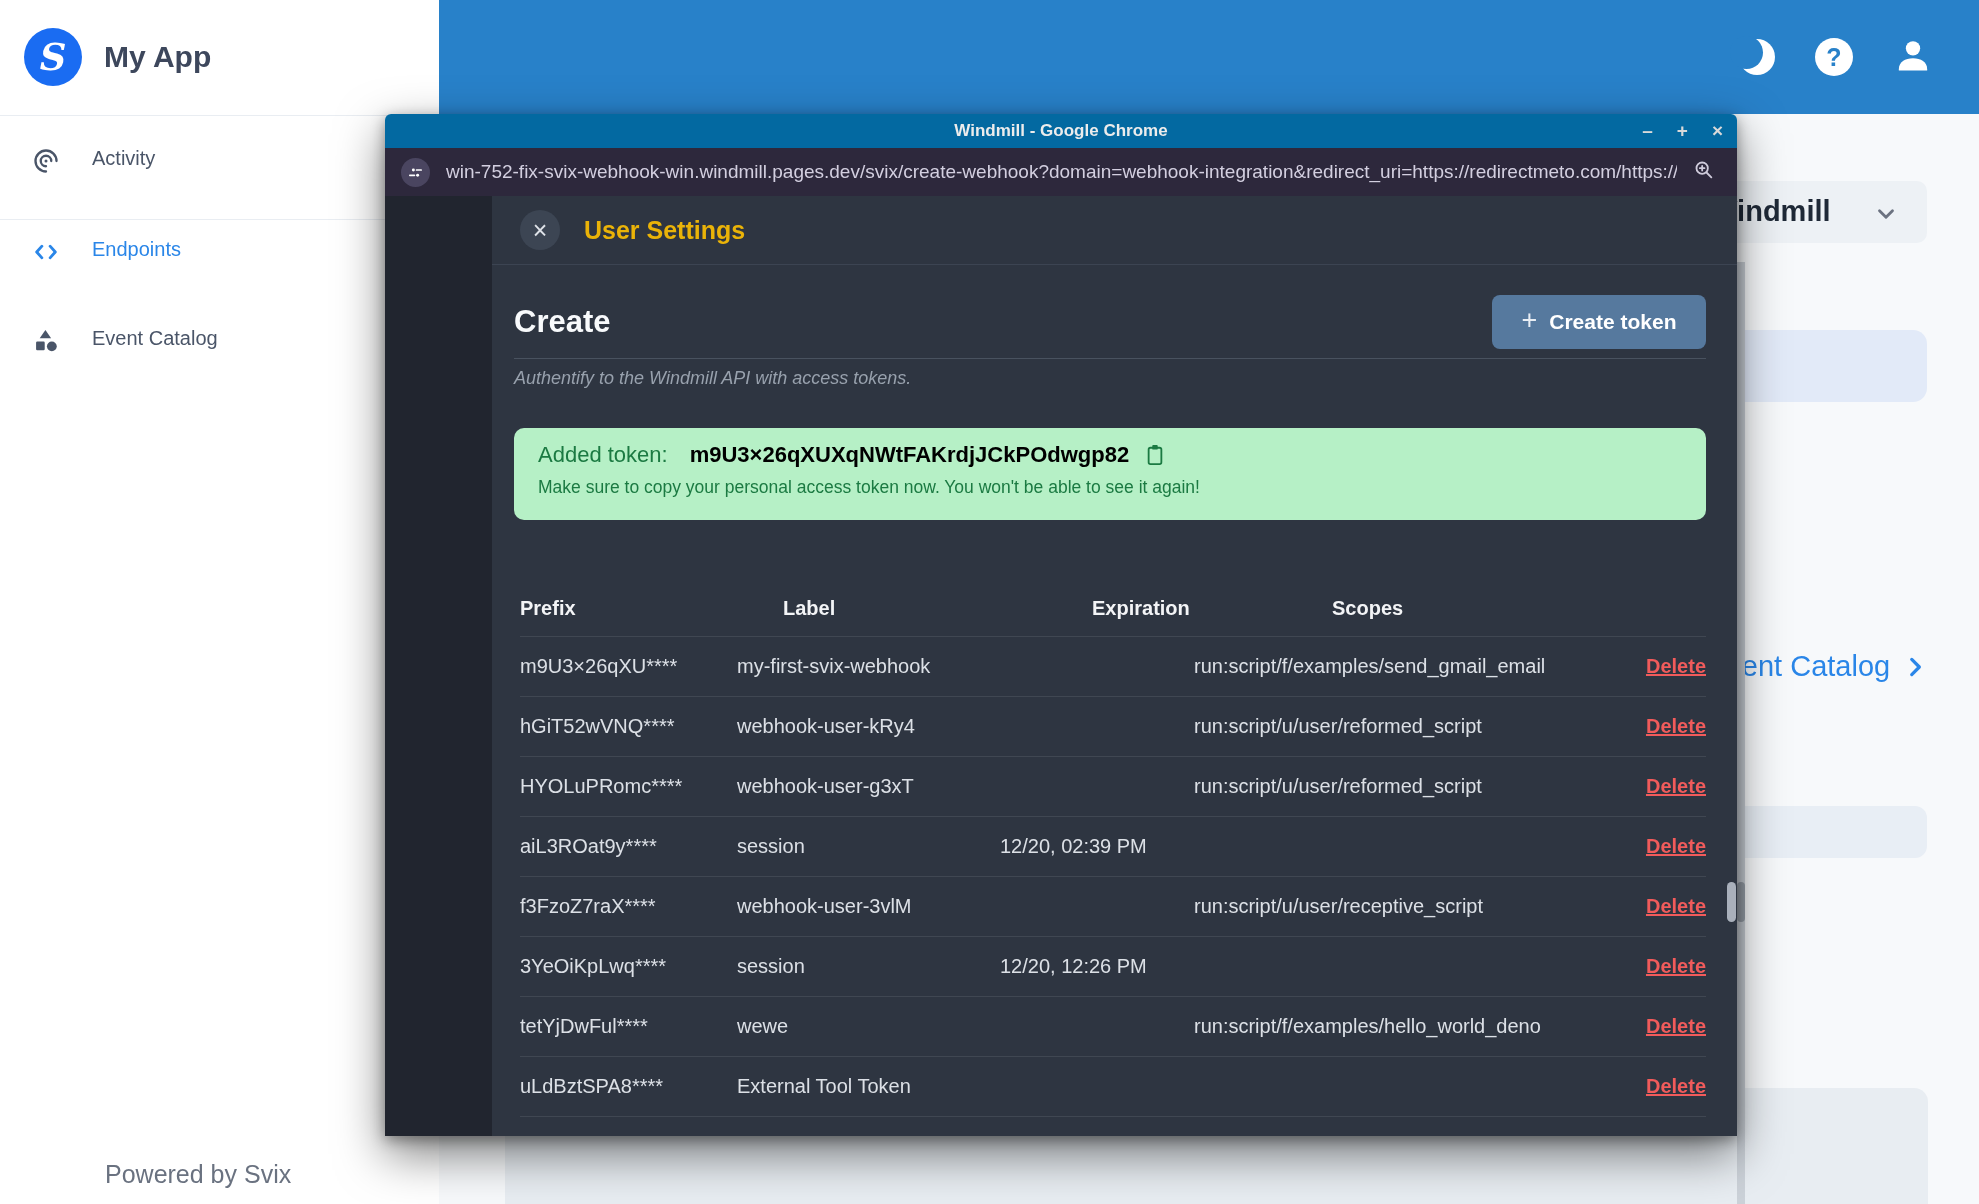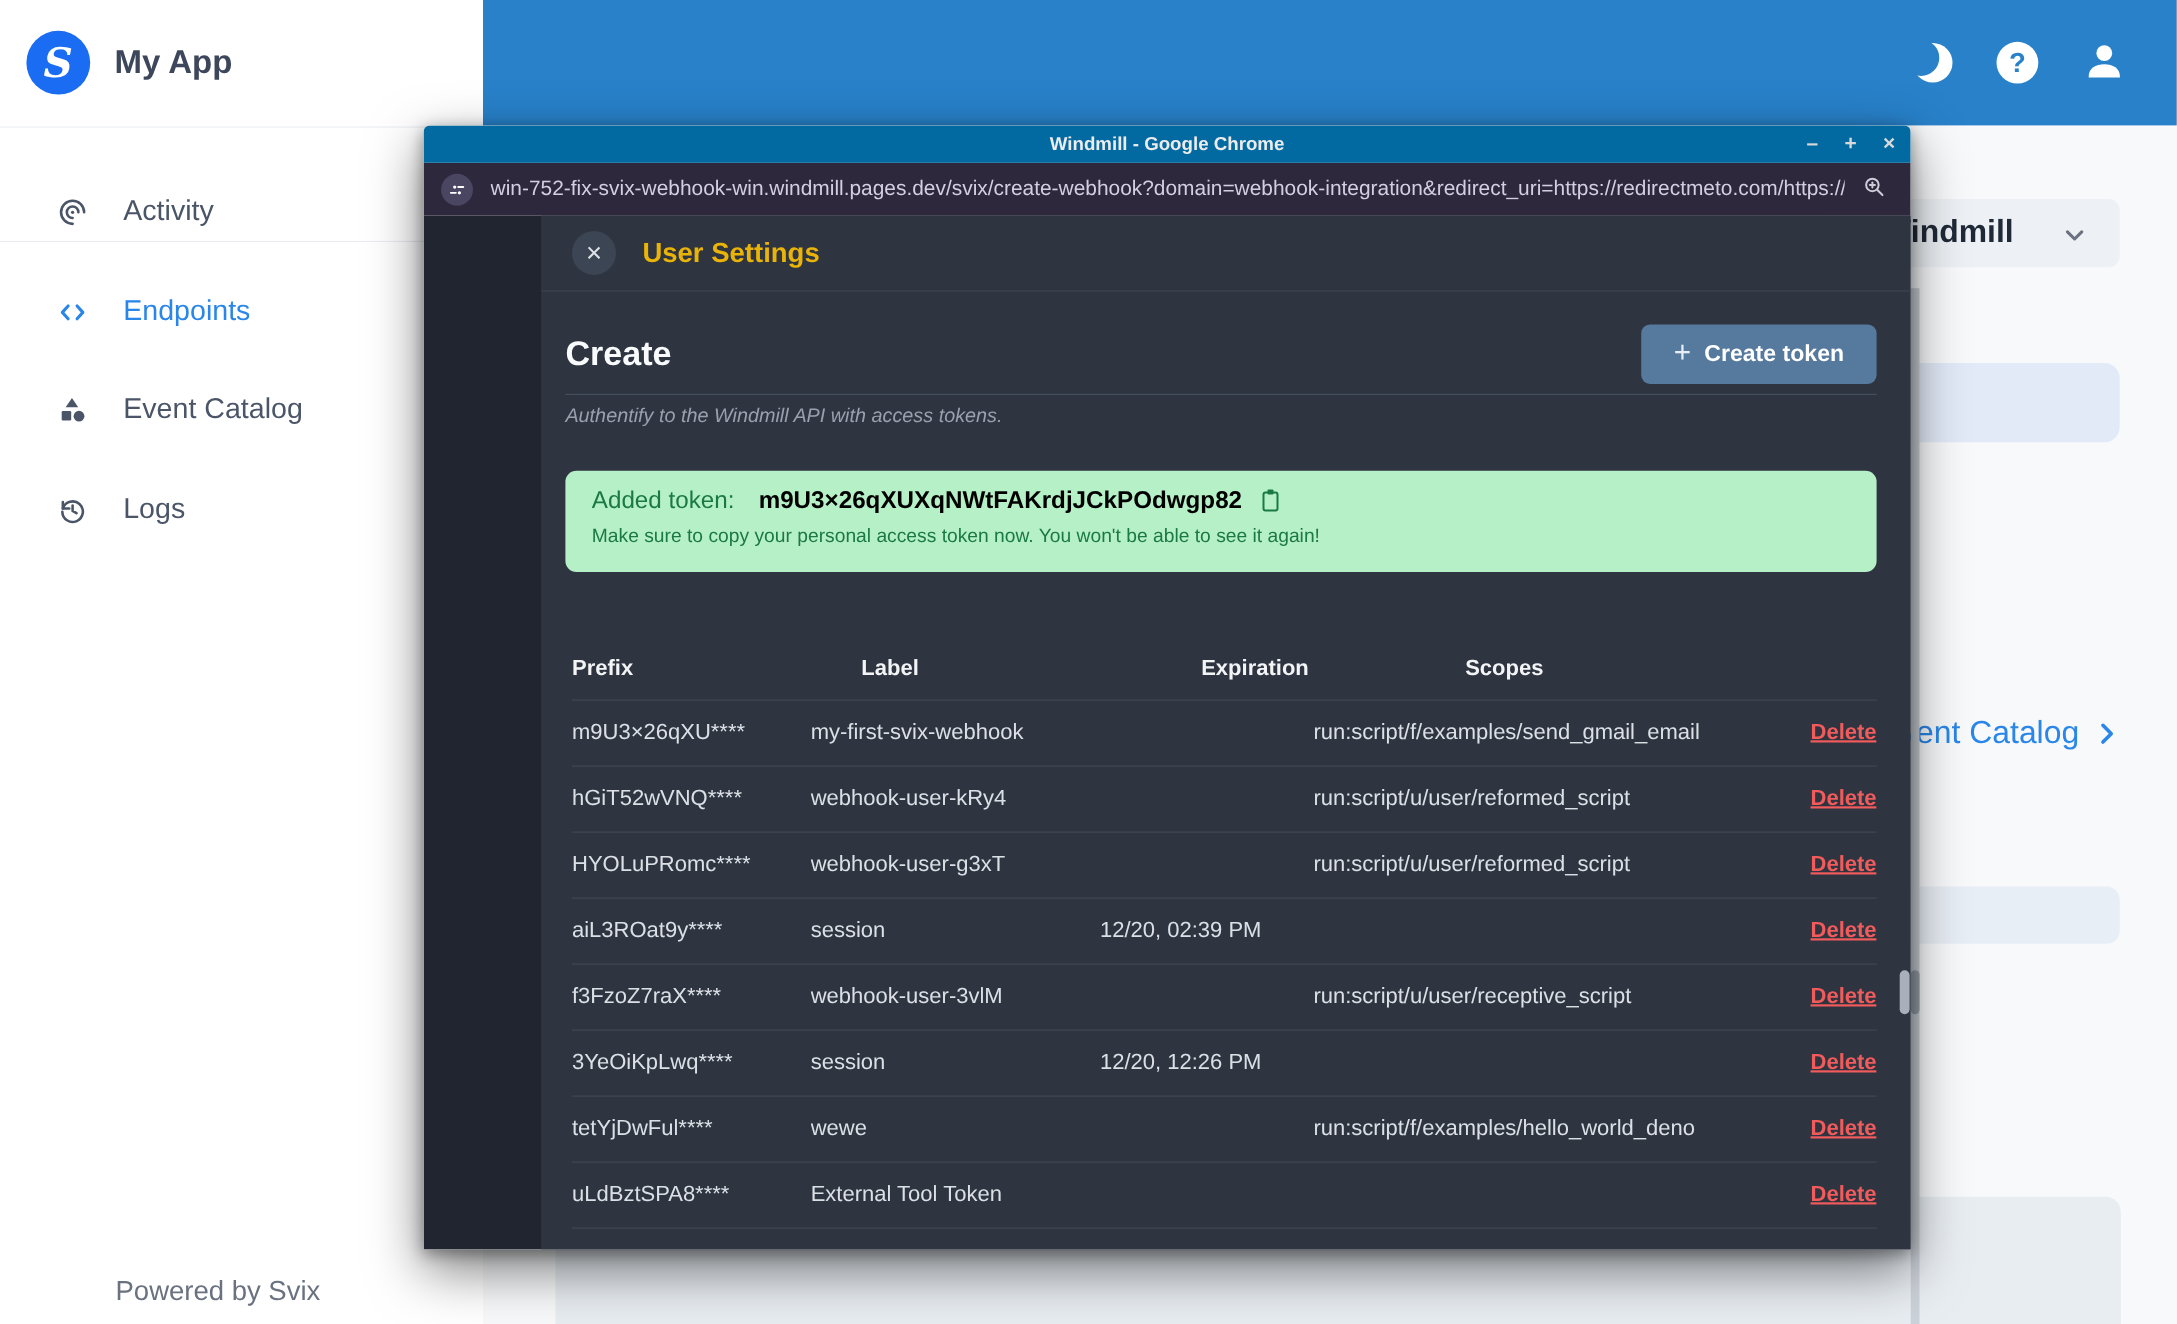--- a/index.html
+++ b/index.html
@@ -16,22 +16,22 @@
   .moon::after{content:"";position:absolute;left:-9px;top:-3px;width:33px;height:33px;border-radius:50%;background:#2881c9;}
   .help{width:38px;height:38px;border-radius:50%;background:#fff;color:#2881c9;font-weight:700;font-size:25px;
         display:flex;align-items:center;justify-content:center;}
 
   .sidebar{position:absolute;left:0;top:0;width:439px;height:1204px;background:#fff;box-sizing:border-box;}
   .brand{display:flex;align-items:center;gap:22px;padding:26px 0 0 24px;height:88px;box-sizing:border-box;}
   .logo{width:58px;height:58px;border-radius:50%;background:#1a6cf2;color:#fff;font-weight:800;font-size:37px;
         display:flex;align-items:center;justify-content:center;font-family:"DejaVu Serif",serif;font-style:italic;}
   .brand-title{font-size:30px;font-weight:700;color:#3d475c;}
   .sb-divider{position:absolute;left:0;width:439px;height:1px;background:#e9edf2;}
-  .nav-item{position:absolute;left:0;width:439px;height:60px;display:flex;align-items:flex-end;gap:32px;
-            padding-left:52px;box-sizing:border-box;color:#4a5568;font-size:26px;cursor:pointer;}
+  .nav-item{position:absolute;left:0;width:439px;height:60px;display:flex;align-items:flex-start;gap:32px;
+            padding-left:32px;box-sizing:border-box;color:#4a5568;font-size:20px;cursor:pointer;}
   .nav-item.active{color:#2a86e8;}
   .nav-item svg{flex:0 0 auto;}
   .powered{position:absolute;left:105px;top:1160px;font-size:25px;color:#6a7280;}
 
   
   .ws-select{position:absolute;left:1660px;top:181px;width:267px;height:62px;background:#edf1f5;border-radius:10px;}
   .ws-select .ws-label{position:absolute;left:50px;top:14px;font-size:29px;font-weight:700;color:#1f2937;}
   .ws-select svg{position:absolute;right:28px;top:20px;}
   .bg-box1{position:absolute;left:1680px;top:330px;width:247px;height:72px;background:#e2eaf8;border-radius:14px;}
   .bg-box2{position:absolute;left:1680px;top:806px;width:247px;height:52px;background:#e8eef5;border-radius:12px;}
@@ -151,28 +151,20 @@
 
     <div class="nav-item" style="top:327px">
       <svg width="28" height="28" viewBox="0 0 24 24" fill="currentColor">
         <path d="M11.5 2.5 16.4 9.6H6.6z"></path>
           <rect x="3.5" y="12.5" width="7.4" height="7.4" rx="1"></rect>
           <circle cx="17" cy="16.6" r="4.2"></circle>
       </svg>
       <span>Event Catalog</span>
     </div>
 
-    <div class="nav-item" style="top:418px">
-      <svg width="28" height="28" viewBox="0 0 24 24" fill="none" stroke="currentColor" stroke-width="2" stroke-linecap="round" stroke-linejoin="round">
-        <path d="M4.4 10.5A8 8 0 1 1 4 13"></path>
-          <path d="M4.4 5.5v5h5"></path>
-          <path d="M12 8.2v4.2l3 1.8"></path>
-      </svg>
-      <span>Logs</span>
-    </div>
 
     <div class="powered">Powered by Svix</div>
   </div>
 
   <div class="chrome">
     <div class="titlebar">
       <span class="wtitle">Windmill - Google Chrome</span>
       <div class="win-controls">
         <span>–</span>
         <span>+</span>

